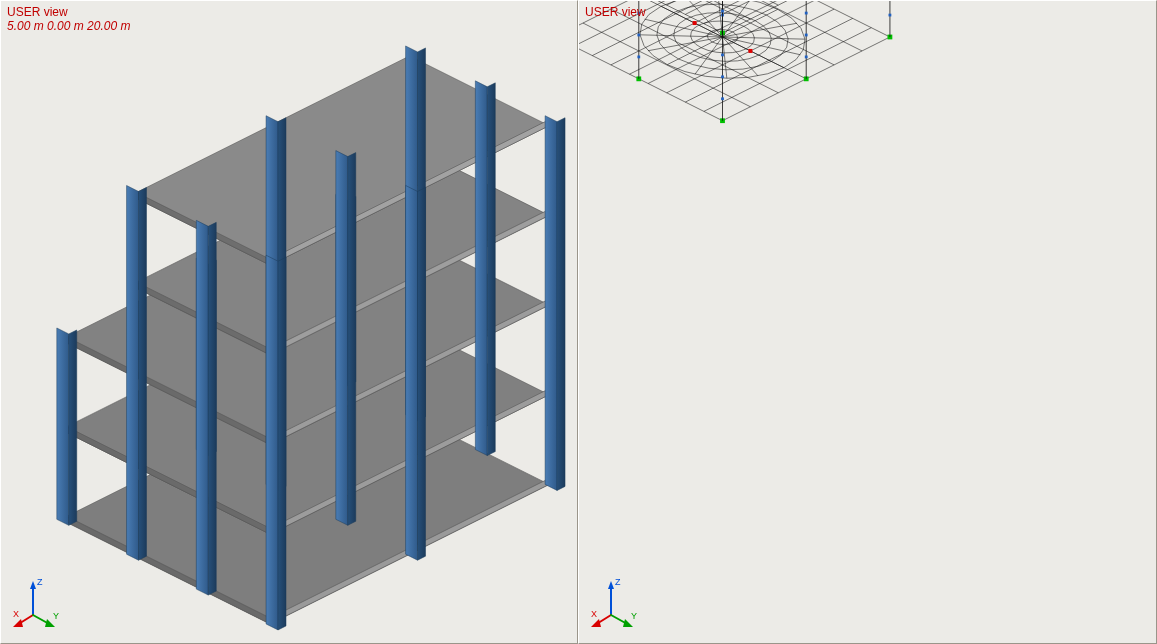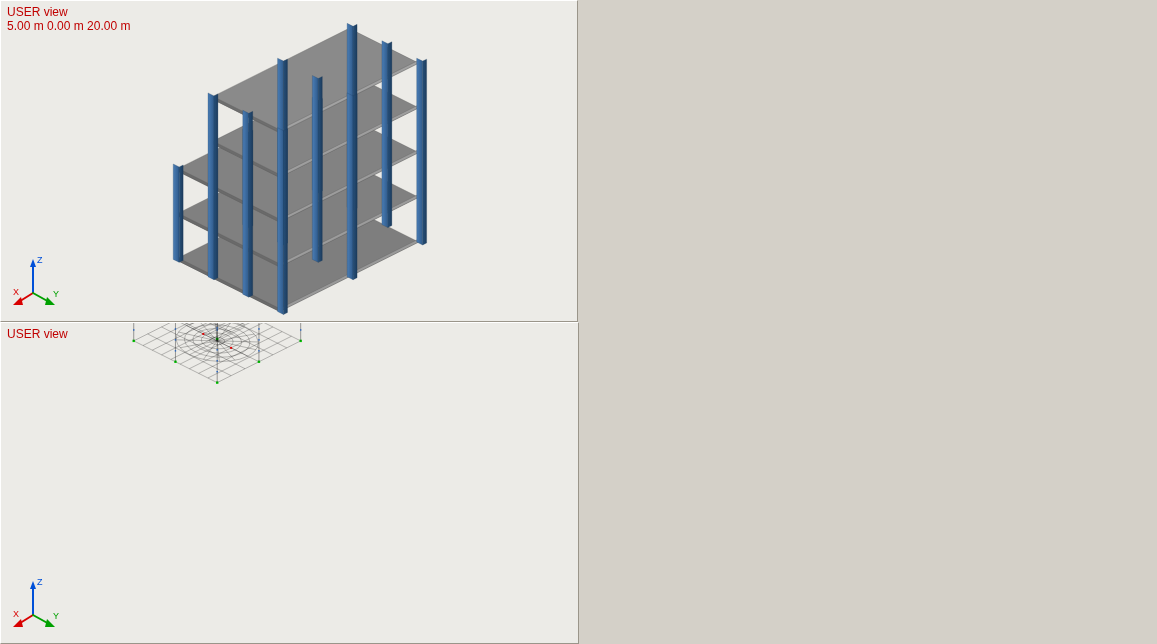--- a/index.html
+++ b/index.html
@@ -1,17 +1,17 @@
 <!DOCTYPE html>
 <html><head>
 <meta charset="utf-8">
 <style>
   * { margin: 0; padding: 0; box-sizing: border-box; }
   html, body { width: 1157px; height: 644px; overflow: hidden; font-family: Arial, sans-serif; }
-  .container { display: flex; width: 1157px; height: 644px; background: #d4d0c8; flex-direction: column; }
+  .container { display: flex; width: 1157px; height: 644px; background: #d4d0c8; }
   .viewport {
     position: relative;
     background: #ecebe7;
     border: 1px solid #9a958a;
     border-top: 1px solid #fff;
     border-left: 1px solid #fff;
     overflow: hidden;
   }
   .viewport.left { width: 578px; height: 644px; }
   .viewport.right { width: 579px; height: 644px; }
@@ -24,20 +24,21 @@
     line-height: 14px;
     z-index: 50;
   }
   .view-coords {
     position: absolute;
     top: 18px; left: 6px;
     color: #c00000;
     font-size: 12px;
     line-height: 14px;
     z-index: 50;
+    font-style: italic;
   }
   .axis-triad {
     position: absolute;
     bottom: 10px; left: 10px;
     width: 60px; height: 60px;
     z-index: 50;
   }
   svg.scene { position: absolute; inset: 0; width: 100%; height: 100%; }
 </style>
 </head>

